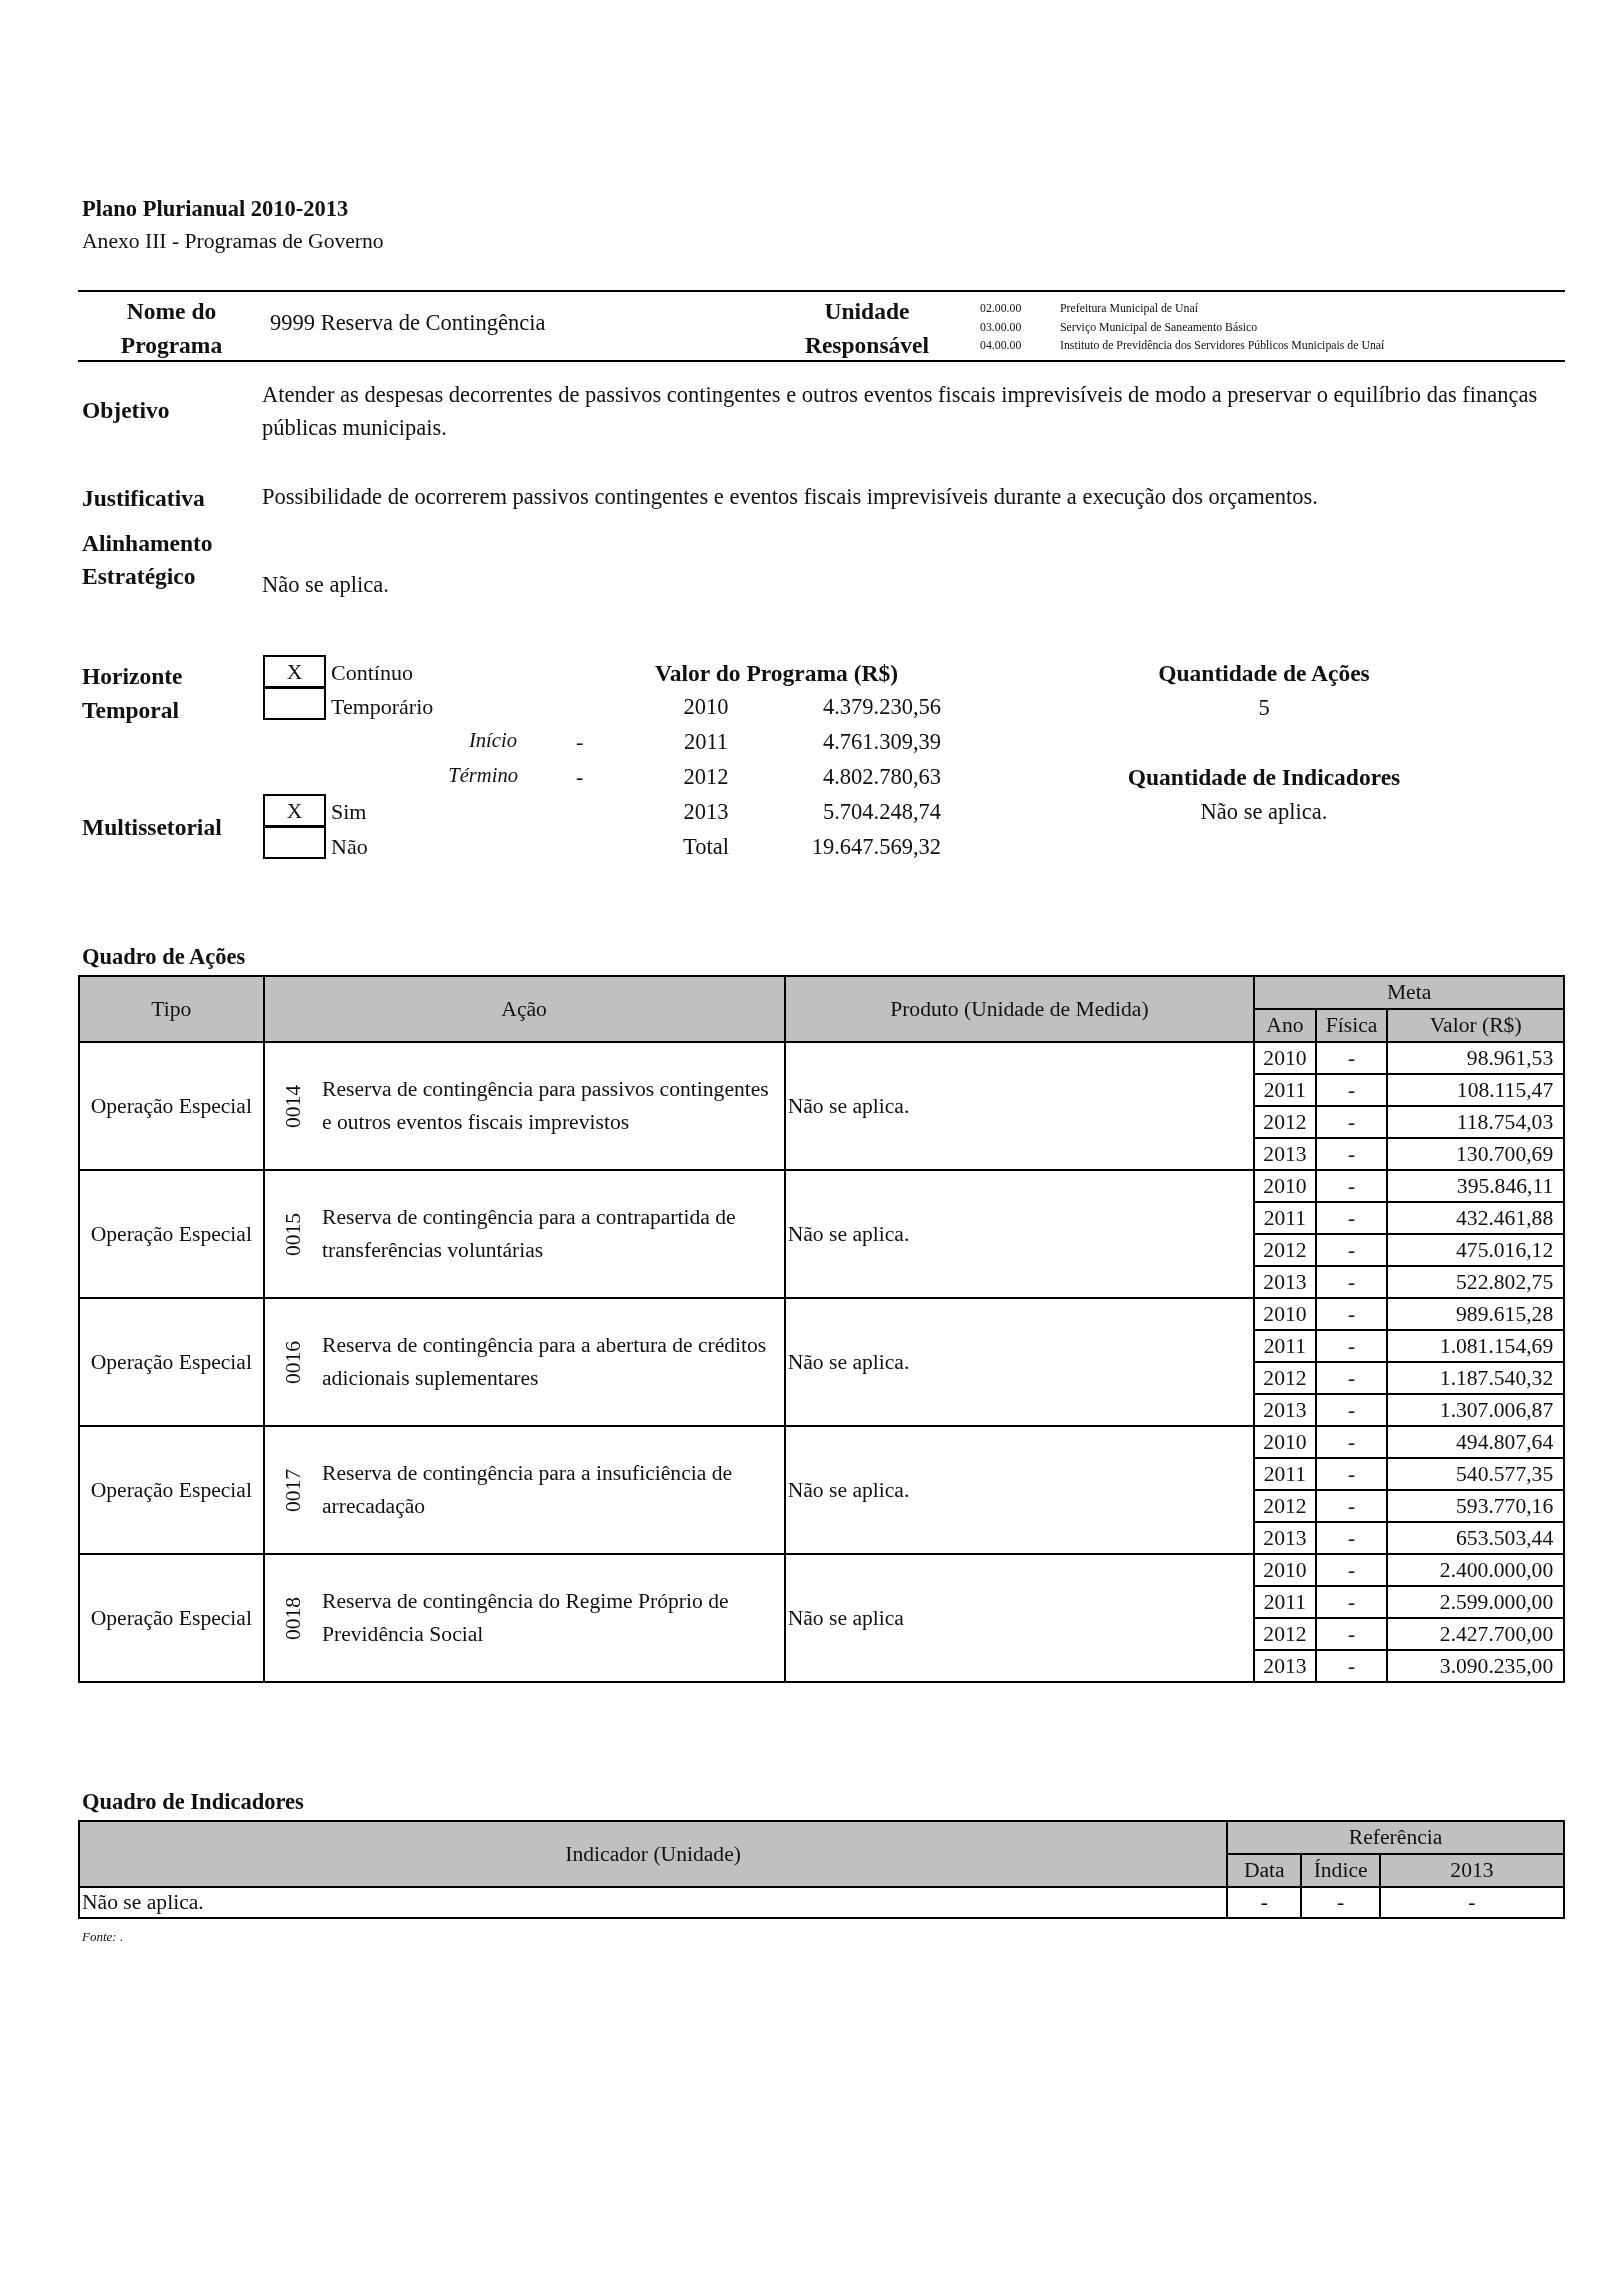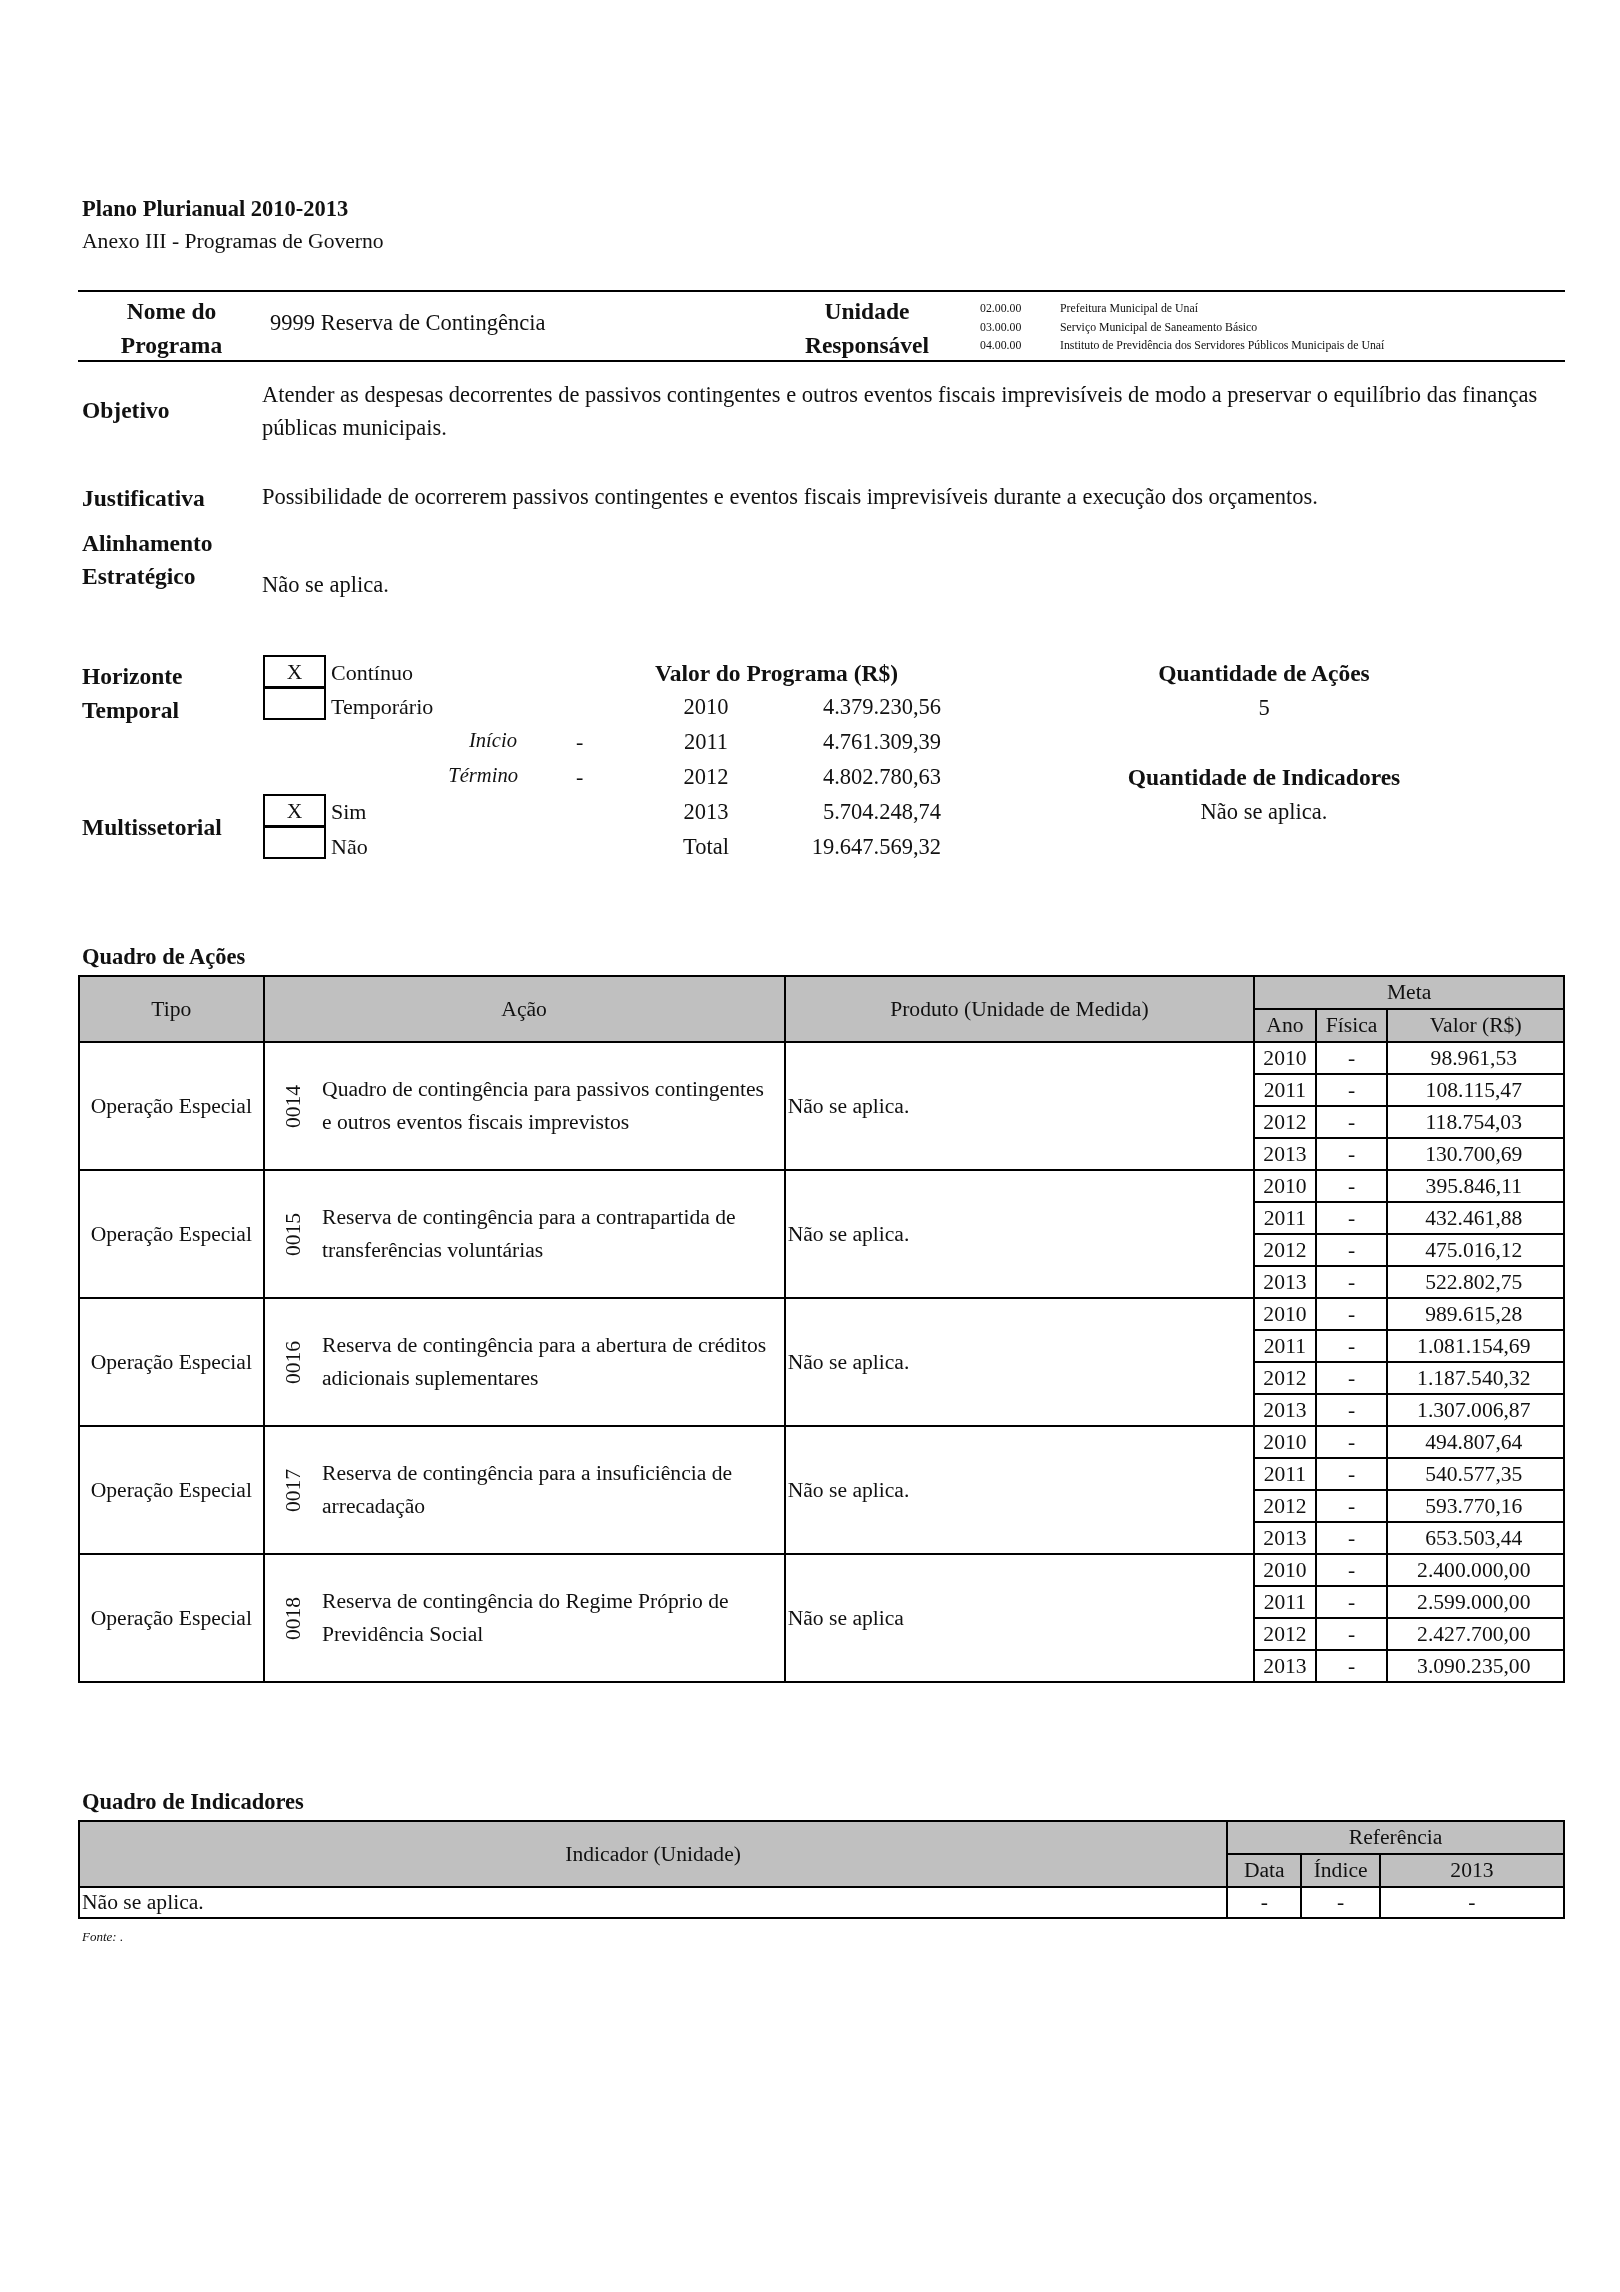--- a/index.html
+++ b/index.html
@@ -26,21 +26,21 @@
   table.grid td, table.grid th { border: 2px solid #000; padding: 0 5.9px; font-weight: normal; }
   table.grid th { background: #c0c0c0; }
   .acts { left: 78px; top: 975px; width: 1487px; border: 2.9px solid #000; }
   .acts .tipo { width: 169px; text-align: center; line-height: 33px; }
   .acts .code { width: 27.4px; padding: 0 0 0 7.8px; }
   .acts .code span { display: inline-block; transform: rotate(-90deg); white-space: nowrap; font-size: 21.6px; }
   .acts .desc { width: 451px; line-height: 33px; border-left: none; }
   .acts .prod { width: 451px; }
   .acts .ano { width: 59px; text-align: center; height: 30px; padding: 0; }
   .acts .fis { width: 69px; text-align: center; padding: 0; }
-  .acts .val { width: 157px; text-align: center; padding-right: 9.8px; }
+  .acts .val { width: 157px; text-align: right; padding-right: 9.8px; }
   .acts tr.grp-end td { border-bottom: 2.9px solid #000; }
   .ind { left: 78px; top: 1820px; width: 1487px; border: 2.9px solid #000; }
   .fonte { left: 82px; top: 1929px; font-size: 13px; font-style: italic; }
 </style>
 </head>
 <body>
 
 <div class="abs doc-title">Plano Plurianual 2010-2013</div>
 <div class="abs doc-subtitle">Anexo III - Programas de Governo</div>
 
@@ -138,21 +138,21 @@
     <tr style="height:33px;">
       <th class="ano">Ano</th>
       <th class="fis">Física</th>
       <th style="text-align:center;">Valor (R$)</th>
     </tr>
   </thead>
   <tbody id="acts-body">
       <tr>
         <td rowspan="4" class="tipo">Operação Especial</td>
         <td rowspan="4" class="code" style="border-right:none;"><span>0014</span></td>
-        <td rowspan="4" class="desc">Quadro de contingência para passivos contingentes e outros eventos fiscais imprevistos</td>
+        <td rowspan="4" class="desc">Reserva de contingência para passivos contingentes e outros eventos fiscais imprevistos</td>
         <td rowspan="4" class="prod" style="padding-left:2px;">Não se aplica.</td>
         <td class="ano">2010</td>
         <td class="fis">-</td>
         <td class="val">98.961,53</td>
       </tr>
       <tr>
         <td class="ano">2011</td>
         <td class="fis">-</td>
         <td class="val">108.115,47</td>
       </tr>

